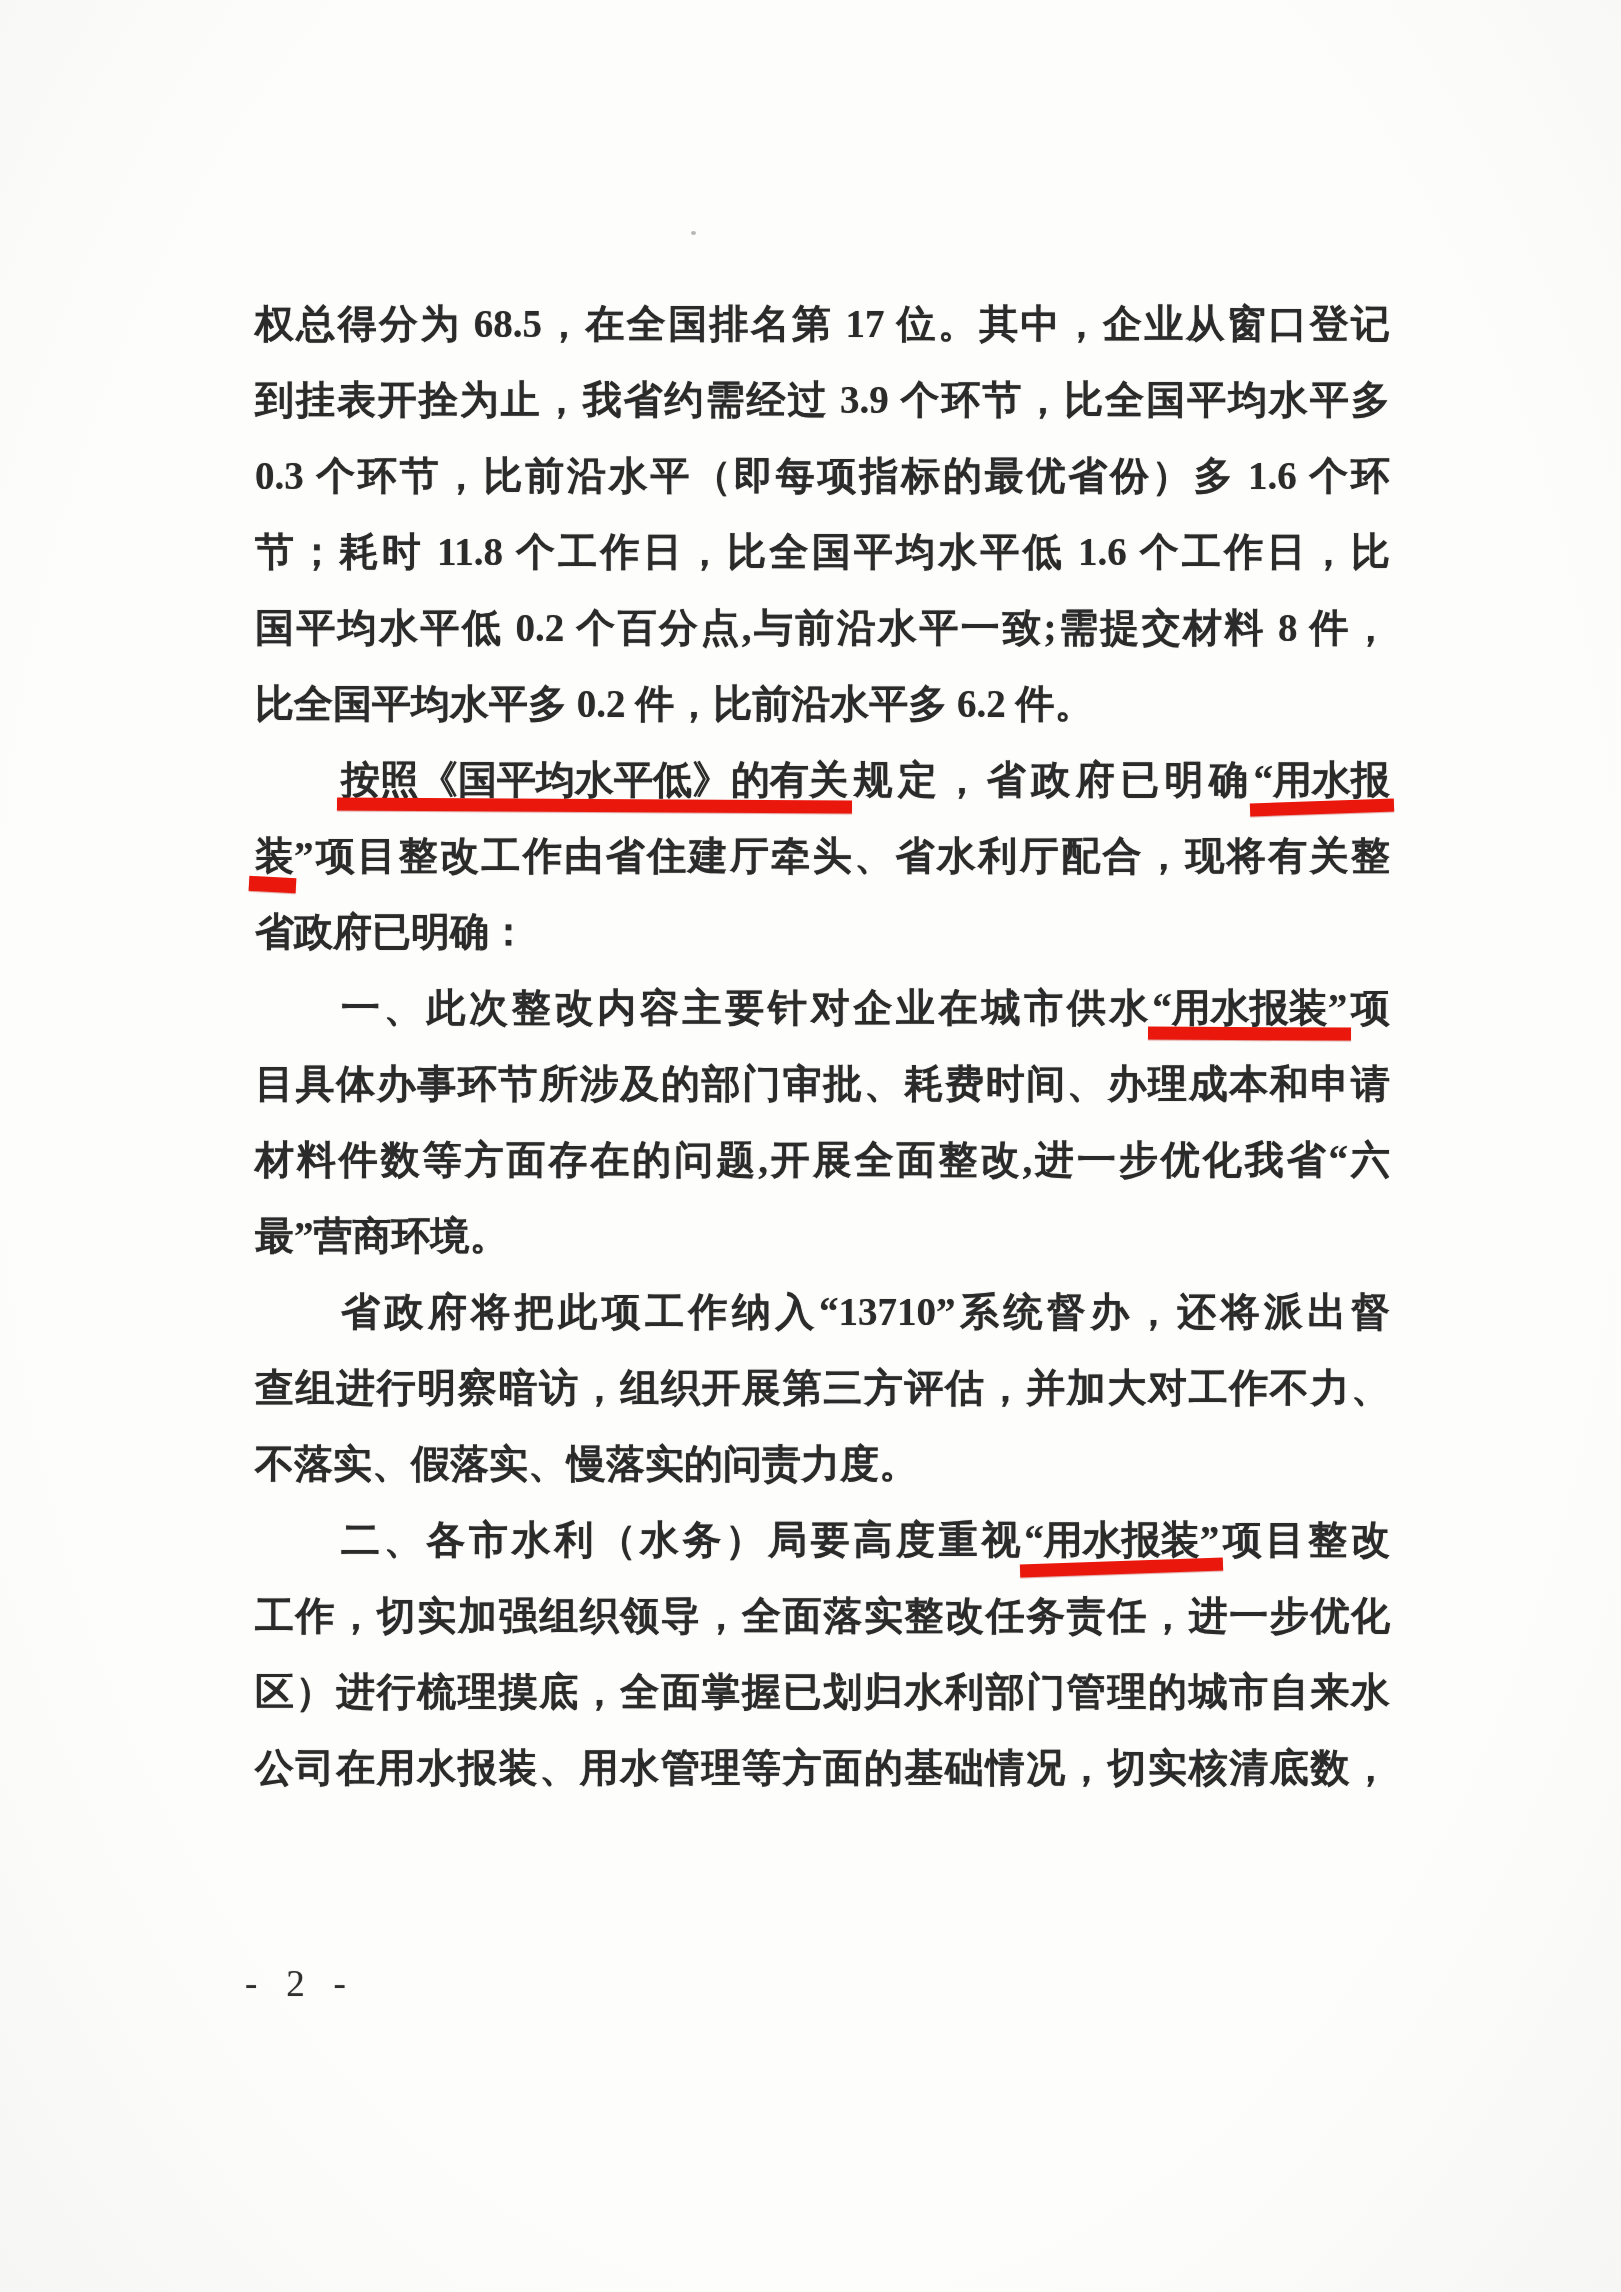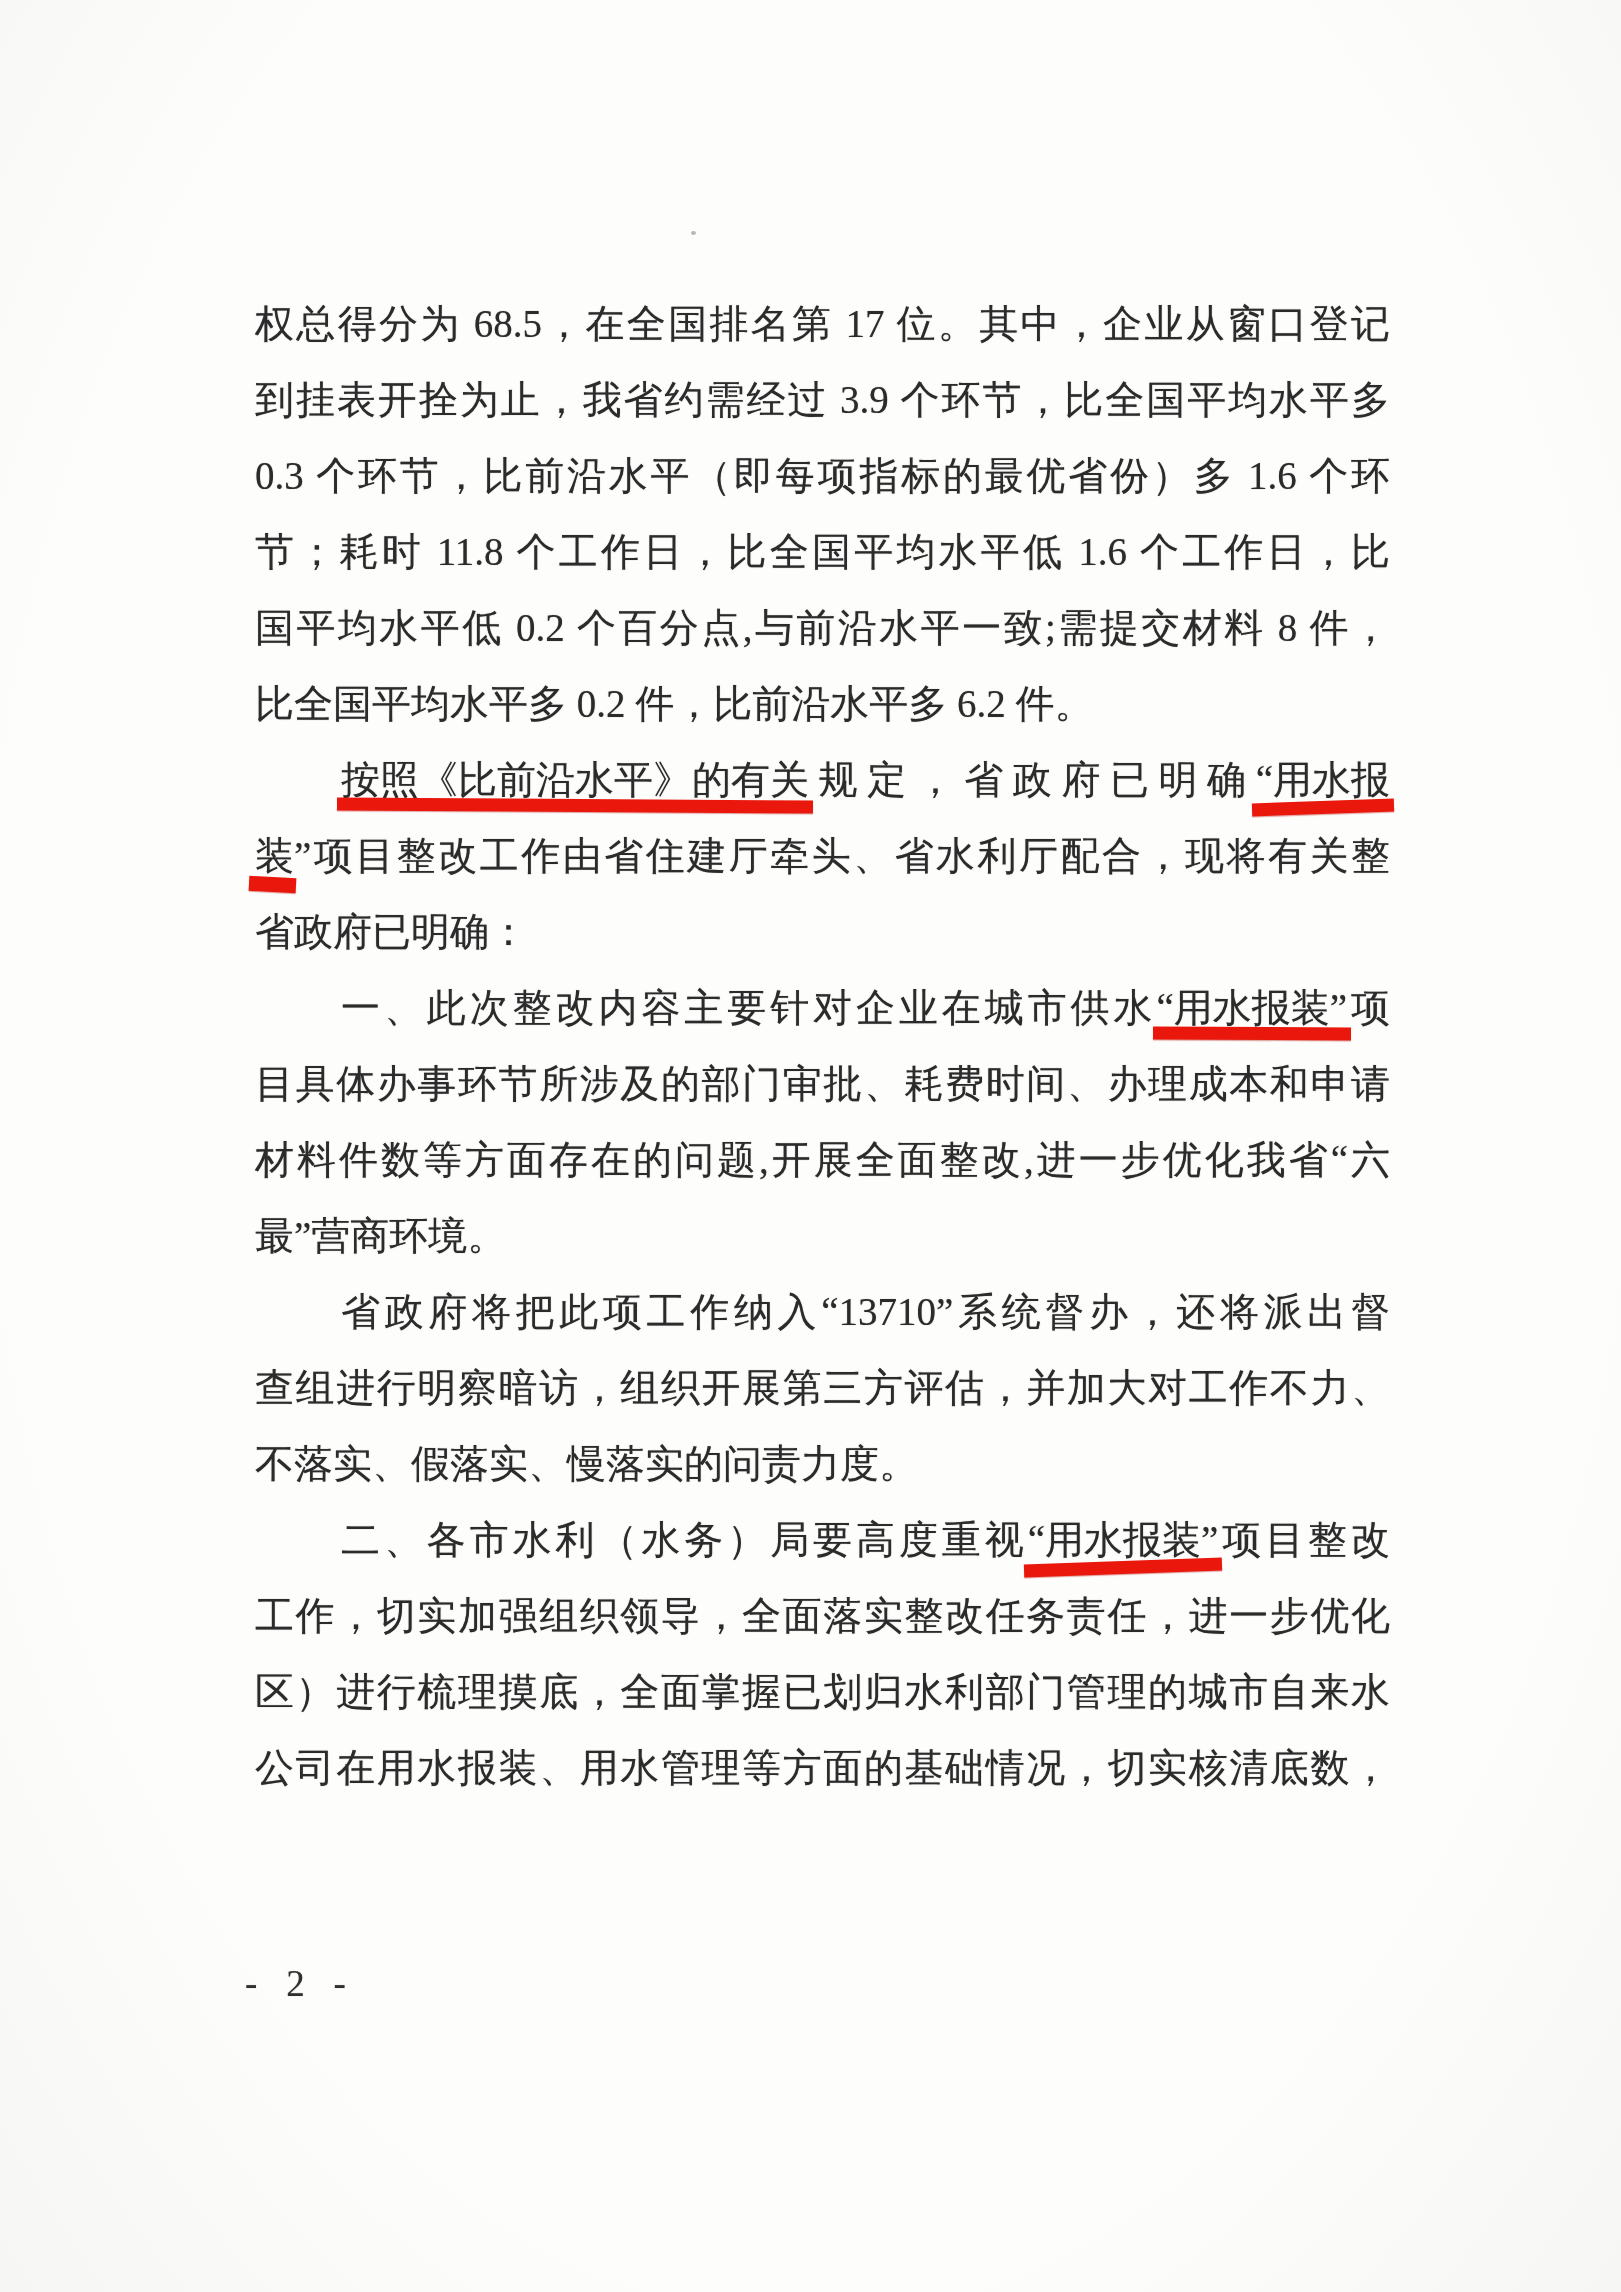--- a/index.html
+++ b/index.html
@@ -20,20 +20,21 @@
     position:absolute;
     left:255px;top:286px;width:1135px;
     color:#2b2b2b;
   }
   .line{
     height:76px;
     line-height:76px;
     font-size:39px;
     white-space:nowrap;
     text-shadow:0 0 1px rgba(60,60,60,.55);
+    font-weight:bold;
   }
   .line.full{
     text-align:justify;
     text-align-last:justify;
   }
   .line.short{
     text-align:left;
     text-align-last:left;
   }
   .line.indent{
@@ -71,21 +72,21 @@
 
 <div class="page">
   <div class="artifact-dot"></div>
   <div class="textblock" id="doc-lines">
       <div class="line full"><span class="seg">权总得分为 68.5，在全国排名第 17 位。其中，企业从窗口登记</span></div>
       <div class="line full"><span class="seg">到挂表开拴为止，我省约需经过 3.9 个环节，比全国平均水平多</span></div>
       <div class="line full"><span class="seg">0.3 个环节，比前沿水平（即每项指标的最优省份）多 1.6 个环</span></div>
       <div class="line full"><span class="seg">节；耗时 11.8 个工作日，比全国平均水平低 1.6 个工作日，比</span></div>
       <div class="line full"><span class="seg">国平均水平低 0.2 个百分点,与前沿水平一致;需提交材料 8 件，</span></div>
       <div class="line short"><span class="seg">比全国平均水平多 0.2 件，比前沿水平多 6.2 件。</span></div>
-      <div class="line full indent"><span class="seg u u-a">按照《比前沿水平》的有关</span><span class="seg">规定，省政府已明确</span><span class="seg u u-b">“用水报</span></div>
+      <div class="line full indent"><span class="seg u u-a">按照《国平均水平低》的有关</span><span class="seg">规定，省政府已明确</span><span class="seg u u-b">“用水报</span></div>
       <div class="line full"><span class="seg u u-c">装</span><span class="seg">”项目整改工作由省住建厅牵头、省水利厅配合，现将有关整</span></div>
       <div class="line short"><span class="seg">省政府已明确：</span></div>
       <div class="line full indent"><span class="seg">一、此次整改内容主要针对企业在城市供水</span><span class="seg u u-a">“用水报装”</span><span class="seg">项</span></div>
       <div class="line full"><span class="seg">目具体办事环节所涉及的部门审批、耗费时间、办理成本和申请</span></div>
       <div class="line full"><span class="seg">材料件数等方面存在的问题,开展全面整改,进一步优化我省“六</span></div>
       <div class="line short"><span class="seg">最”营商环境。</span></div>
       <div class="line full indent"><span class="seg">省政府将把此项工作纳入“13710”系统督办，还将派出督</span></div>
       <div class="line full"><span class="seg">查组进行明察暗访，组织开展第三方评估，并加大对工作不力、</span></div>
       <div class="line short"><span class="seg">不落实、假落实、慢落实的问责力度。</span></div>
       <div class="line full indent"><span class="seg">二、各市水利（水务）局要高度重视</span><span class="seg u u-b">“用水报装”</span><span class="seg">项目整改</span></div>

